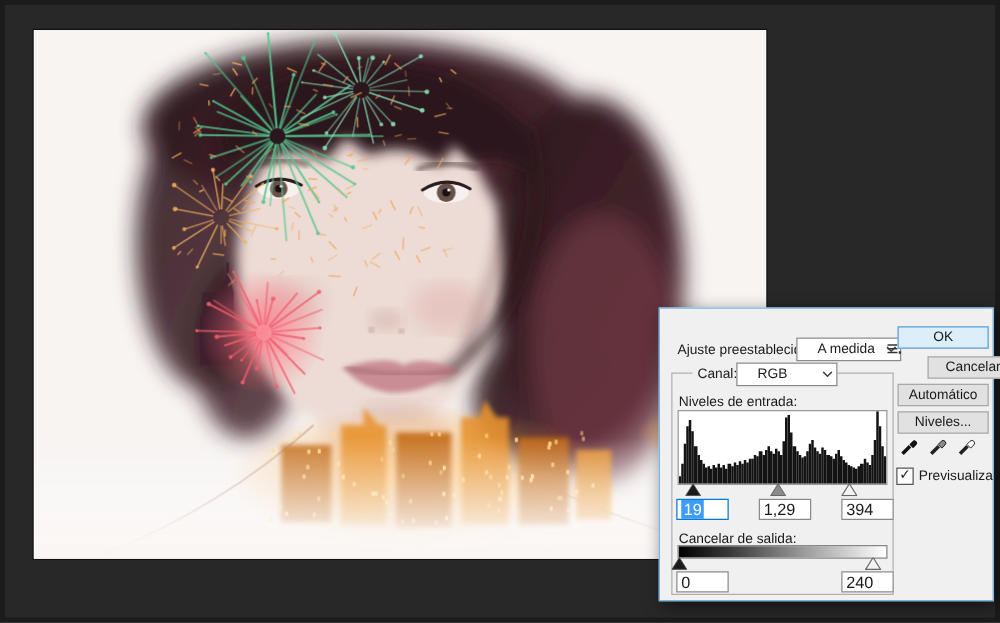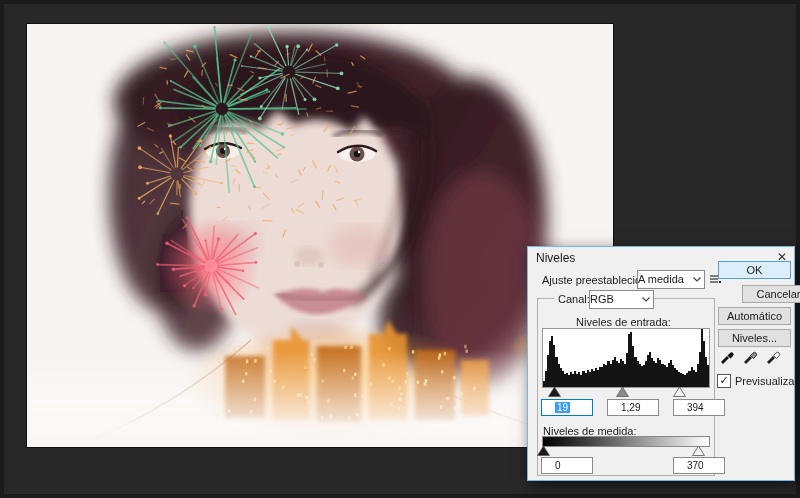--- a/index.html
+++ b/index.html
@@ -10,50 +10,50 @@
           box-shadow:0 0 0 1px #101010;}
   .canvas svg{display:block;}
   
   .dialog{position:absolute;left:527px;top:246px;width:266px;height:233px;background:var(--dialog-bg);
           border:1px solid var(--dialog-border);box-shadow:3px 4px 14px rgba(0,0,0,.6);
           font-size:11px;color:#1a1a1a;}
   .titlebar{position:absolute;left:0;top:0;width:100%;height:20px;}
   .title{position:absolute;left:8px;top:4px;font-size:12px;}
   .close{position:absolute;right:7px;top:3px;font-size:12px;color:#333;cursor:default;}
   .lbl{position:absolute;white-space:nowrap;}
-  .combo{position:absolute;background:#fff;border:1px solid #8a8a8a;line-height:16px;padding-left:0;
+  .combo{position:absolute;background:#fff;border:1px solid #8a8a8a;line-height:16px;padding-left:16px;
          white-space:nowrap;overflow:hidden;}
   .combo .chev{position:absolute;right:3px;top:6px;}
   .preset-lbl{left:14px;top:27px;}
   .preset-combo{left:109px;top:23px;width:66px;height:17px;}
   .preset-menu{position:absolute;left:181px;top:27px;width:12px;height:11px;}
   .btn{position:absolute;left:190px;width:73px;height:18px;background:var(--button-bg);
        border:1px solid var(--button-border);font-size:11px;text-align:center;line-height:16px;
        font-family:"Liberation Sans",sans-serif;color:#1a1a1a;padding:0;}
   .btn.ok{top:14px;background:var(--ok-bg);border-color:var(--ok-border);}
   .btn.cancel{top:38px;margin-left:24px;}
   .btn.auto{top:60px;}
   .btn.opts{top:82px;}
   .droppers{position:absolute;left:192px;top:102px;display:flex;gap:8px;}
   .preview{position:absolute;left:189px;top:127px;display:flex;align-items:center;gap:4px;}
   .cb{display:inline-block;width:12px;height:12px;background:#fff;border:1px solid #555;
       text-align:center;line-height:11px;font-size:11px;color:#222;}
   .groupbox{position:absolute;left:9px;top:51px;width:176px;height:176px;border:1px solid #b0b0b0;}
   .canal-lbl{left:26px;top:46px;background:var(--dialog-bg);padding:0 4px;}
   .canal-combo{left:61px;top:43px;width:63px;height:17px;}
-  .entrada-lbl{left:15px;top:69px;margin-left:33px;}
+  .entrada-lbl{left:15px;top:69px;}
   .hist{position:absolute;left:14px;top:81px;width:166px;height:58px;background:#fff;
         border:1px solid #999;overflow:hidden;}
   .hist-bars{display:flex;align-items:flex-end;width:100%;height:100%;}
   .hist-bars div{flex:1;background:var(--histogram-fill);}
   .tri-row{position:absolute;left:14px;width:166px;height:10px;}
   .tri-row.in{top:140px;} .tri-row.out{top:199px;}
   .tri{position:absolute;top:0;}
   .field{position:absolute;height:15px;background:#fff;border:1px solid #8a8a8a;line-height:15px;
-         padding-left:13px;font-size:10px;}
+         padding-left:3px;font-size:13px;}
   .in-f{top:152px;} .out-f{top:210px;}
   .f1{left:13px;width:37px;} .f2{left:79px;width:37px;} .f3{left:145px;width:37px;}
   .field.sel{border:1px solid var(--accent-blue);}
   .field.sel .selection{background:var(--selection-bg);color:#fff;padding:0 2px;}
   .salida-lbl{left:15px;top:178px;}
   .grad{position:absolute;left:14px;top:189px;width:166px;height:9px;border:1px solid #888;
         background:linear-gradient(to right,#000 0%,#3a3a3a 25%,#9a9a9a 60%,#fff 100%);}
 </style>
 </head>
 <body>
@@ -500,24 +500,20 @@
           <line x1="168.1104217717007" y1="98.04028472771881" x2="161.9508394163742" y2="92.86826428568024" stroke="#f2a85c" stroke-width="1.2" stroke-linecap="round" opacity="0.54"></line>
           <line x1="140.06918116708715" y1="56.725713264535045" x2="140.31373371102188" y2="60.01183059620657" stroke="#f2a85c" stroke-width="1.2" stroke-linecap="round" opacity="0.85"></line>
           <line x1="276.05221482042793" y1="146.5740003746813" x2="277.76498552638253" y2="143.62075894438394" stroke="#f2a85c" stroke-width="1.2" stroke-linecap="round" opacity="0.69"></line>
         </g>
 
       <rect x="0" y="326" width="586" height="97" fill="url(#fogGrad)"></rect>
     </svg>
   </div>
 
   <div class="dialog">
-    <div class="titlebar">
-      <span class="title">Niveles</span>
-      <span class="close">✕</span>
-    </div>
 
     <span class="lbl preset-lbl">Ajuste preestablecido:</span>
     <div class="combo preset-combo">
       <span>A medida</span>
       <svg class="chev" width="8" height="5" viewBox="0 0 8 5">
         <polyline points="0.5,0.5 4,4 7.5,0.5" fill="none" stroke="#444" stroke-width="1.2"></polyline>
       </svg>
     </div>
     <svg class="preset-menu" width="12" height="11" viewBox="0 0 12 11">
       <line x1="1" y1="2" x2="9" y2="2" stroke="#333" stroke-width="1.2"></line>
@@ -661,32 +657,32 @@
     <div class="field sel in-f f1">
       <span class="selection">19</span>
     </div>
     <div class="field in-f f2">
       <span>1,29</span>
     </div>
     <div class="field in-f f3">
       <span>394</span>
     </div>
 
-    <span class="lbl salida-lbl">Niveles de medida:</span>
+    <span class="lbl salida-lbl">Cancelar de salida:</span>
     <div class="grad"></div>
 
     <div class="tri-row out">
       <svg class="tri" width="13" height="10" viewBox="0 0 13 10" style="left: calc(1% - 6.5px);">
         <polygon points="6.5,0 12.5,9.5 0.5,9.5" fill="#1a1a1a" stroke="#555" stroke-width="0.7"></polygon>
       </svg>
       <svg class="tri" width="13" height="10" viewBox="0 0 13 10" style="left: calc(94% - 6.5px);">
         <polygon points="6.5,0 12.5,9.5 0.5,9.5" fill="#f2f2f2" stroke="#666" stroke-width="0.9"></polygon>
       </svg>
     </div>
 
     <div class="field out-f f1">
       <span>0</span>
     </div>
     <div class="field out-f f3">
-      <span>370</span>
+      <span>240</span>
     </div>
   </div>
 </div>
 
 </body></html>

